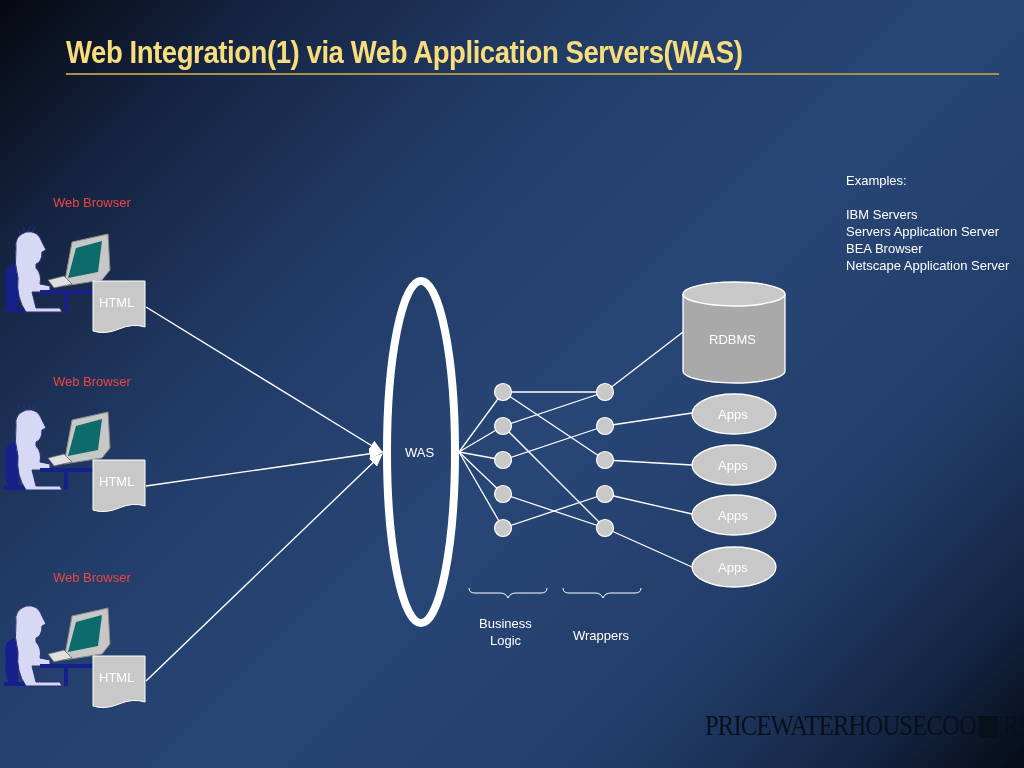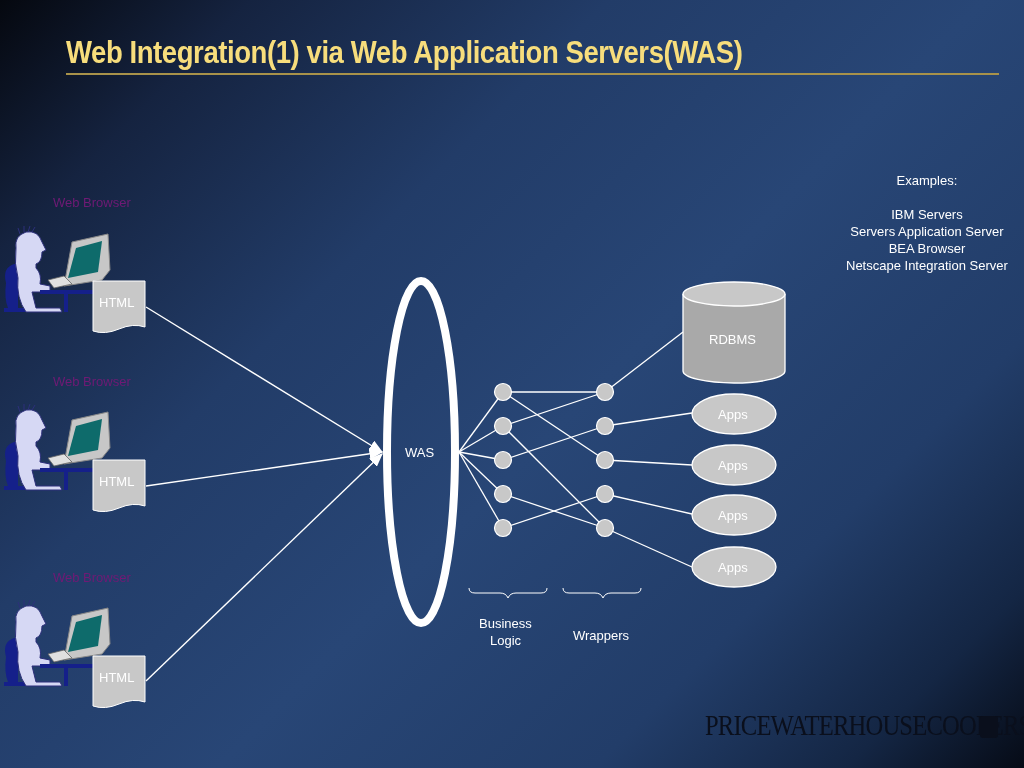--- a/index.html
+++ b/index.html
@@ -12,24 +12,24 @@
       position: absolute; left: 66px; top: 34px;
       font-family: "Liberation Sans", sans-serif; font-weight: bold;
       font-size: 32px; color: #f7dd7c; letter-spacing: -0.5px;
       transform: scaleX(0.86); transform-origin: left top; white-space: nowrap;
     }
     .title-rule {
       position: absolute; left: 66px; top: 73px; width: 933px; height: 2px;
       background: #a8924a;
     }
     .label {
-      position: absolute; color: #701a75; font-size: 13px; white-space: nowrap; text-align: right;
+      position: absolute; color: #ef4444; font-size: 13px; white-space: nowrap; text-align: right;
     }
     .examples {
-      position: absolute; left: 846px; top: 172px; color: #ffffff; font-size: 13px; line-height: 17px; text-align: center;
+      position: absolute; left: 846px; top: 172px; color: #ffffff; font-size: 13px; line-height: 17px;
     }
     .examples div { white-space: nowrap; }
     .logo {
       position: absolute; left: 705px; top: 708px; color: #0a0f1c;
       font-family: "Liberation Serif", serif; font-size: 30px; letter-spacing: -1px;
       white-space: nowrap; transform: scaleX(0.82); transform-origin: left top;
     }
     .logo-mark {
       position: absolute; left: 980px; top: 716px; width: 18px; height: 22px;
       background: #0a0f1c; border-radius: 3px;
@@ -171,17 +171,17 @@
     <text class="node-text" x="718" y="572">Apps</text>
   </g>
 </svg>
 
 <div class="examples">
   <div>Examples:</div>
   <div style="height:17px;"></div>
   <div>IBM Servers</div>
   <div>Servers Application Server</div>
   <div>BEA Browser</div>
-  <div>Netscape Integration Server</div>
+  <div>Netscape Application Server</div>
 </div>
 
 <div class="logo">PRICEWATERHOUSECOOPERS</div>
 <div class="logo-mark"></div>
 
 </body></html>

